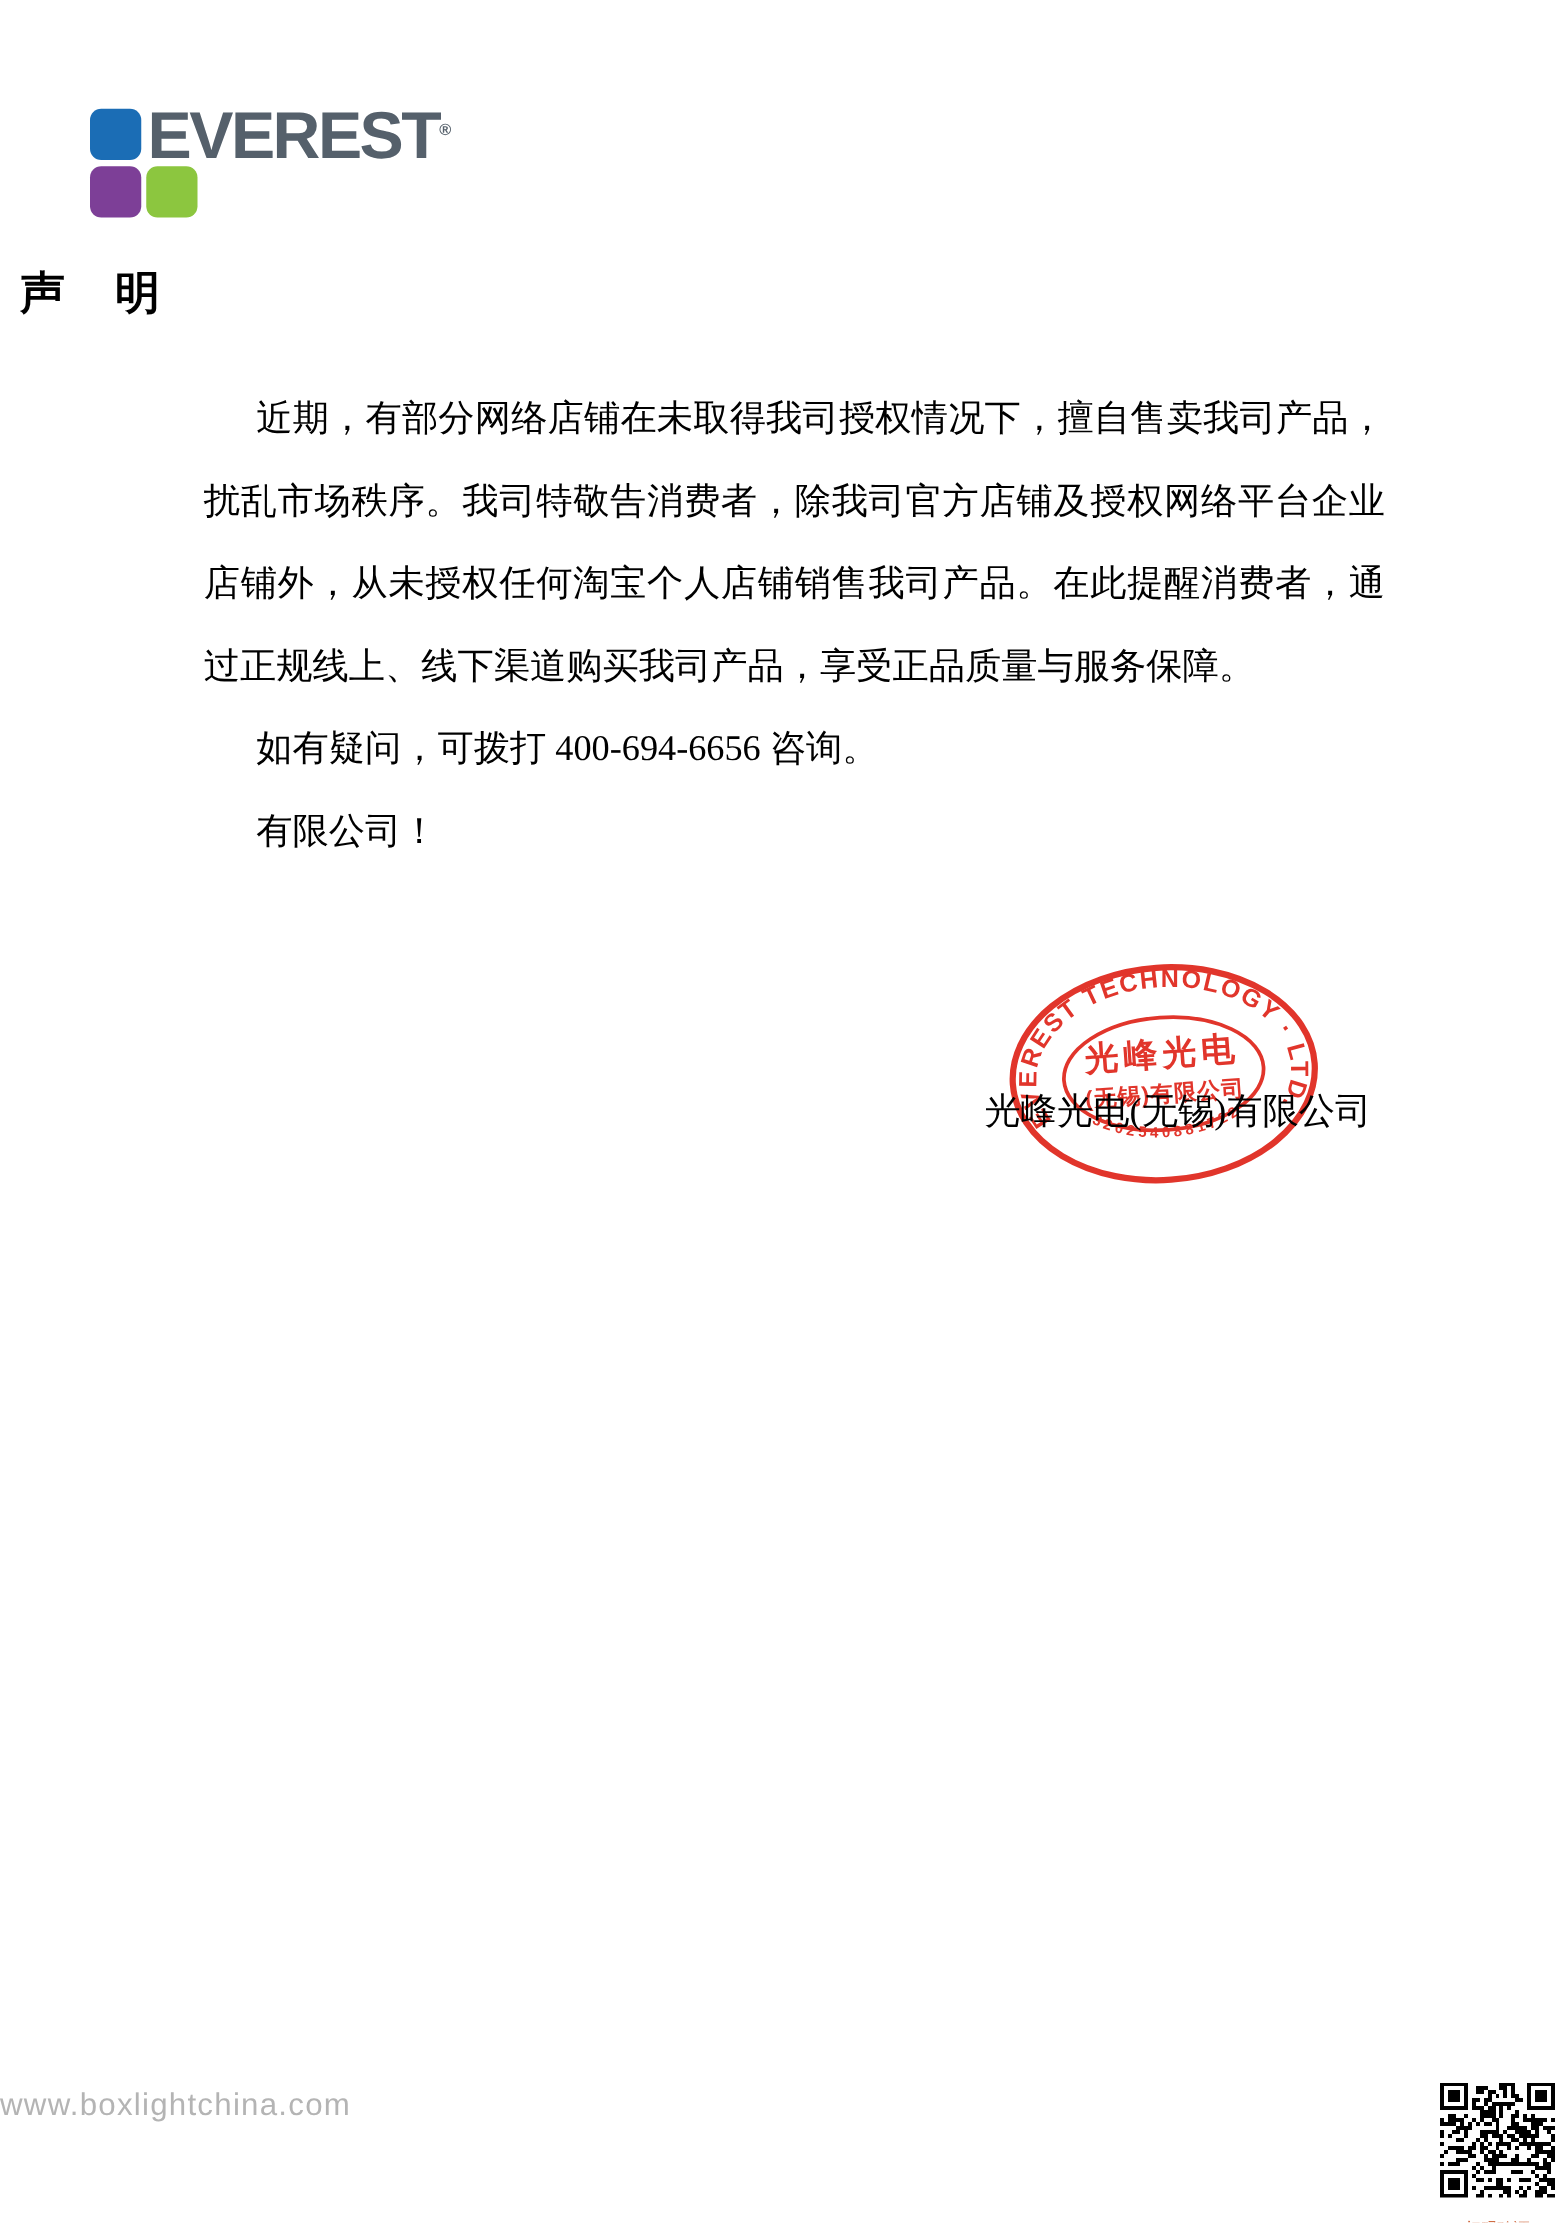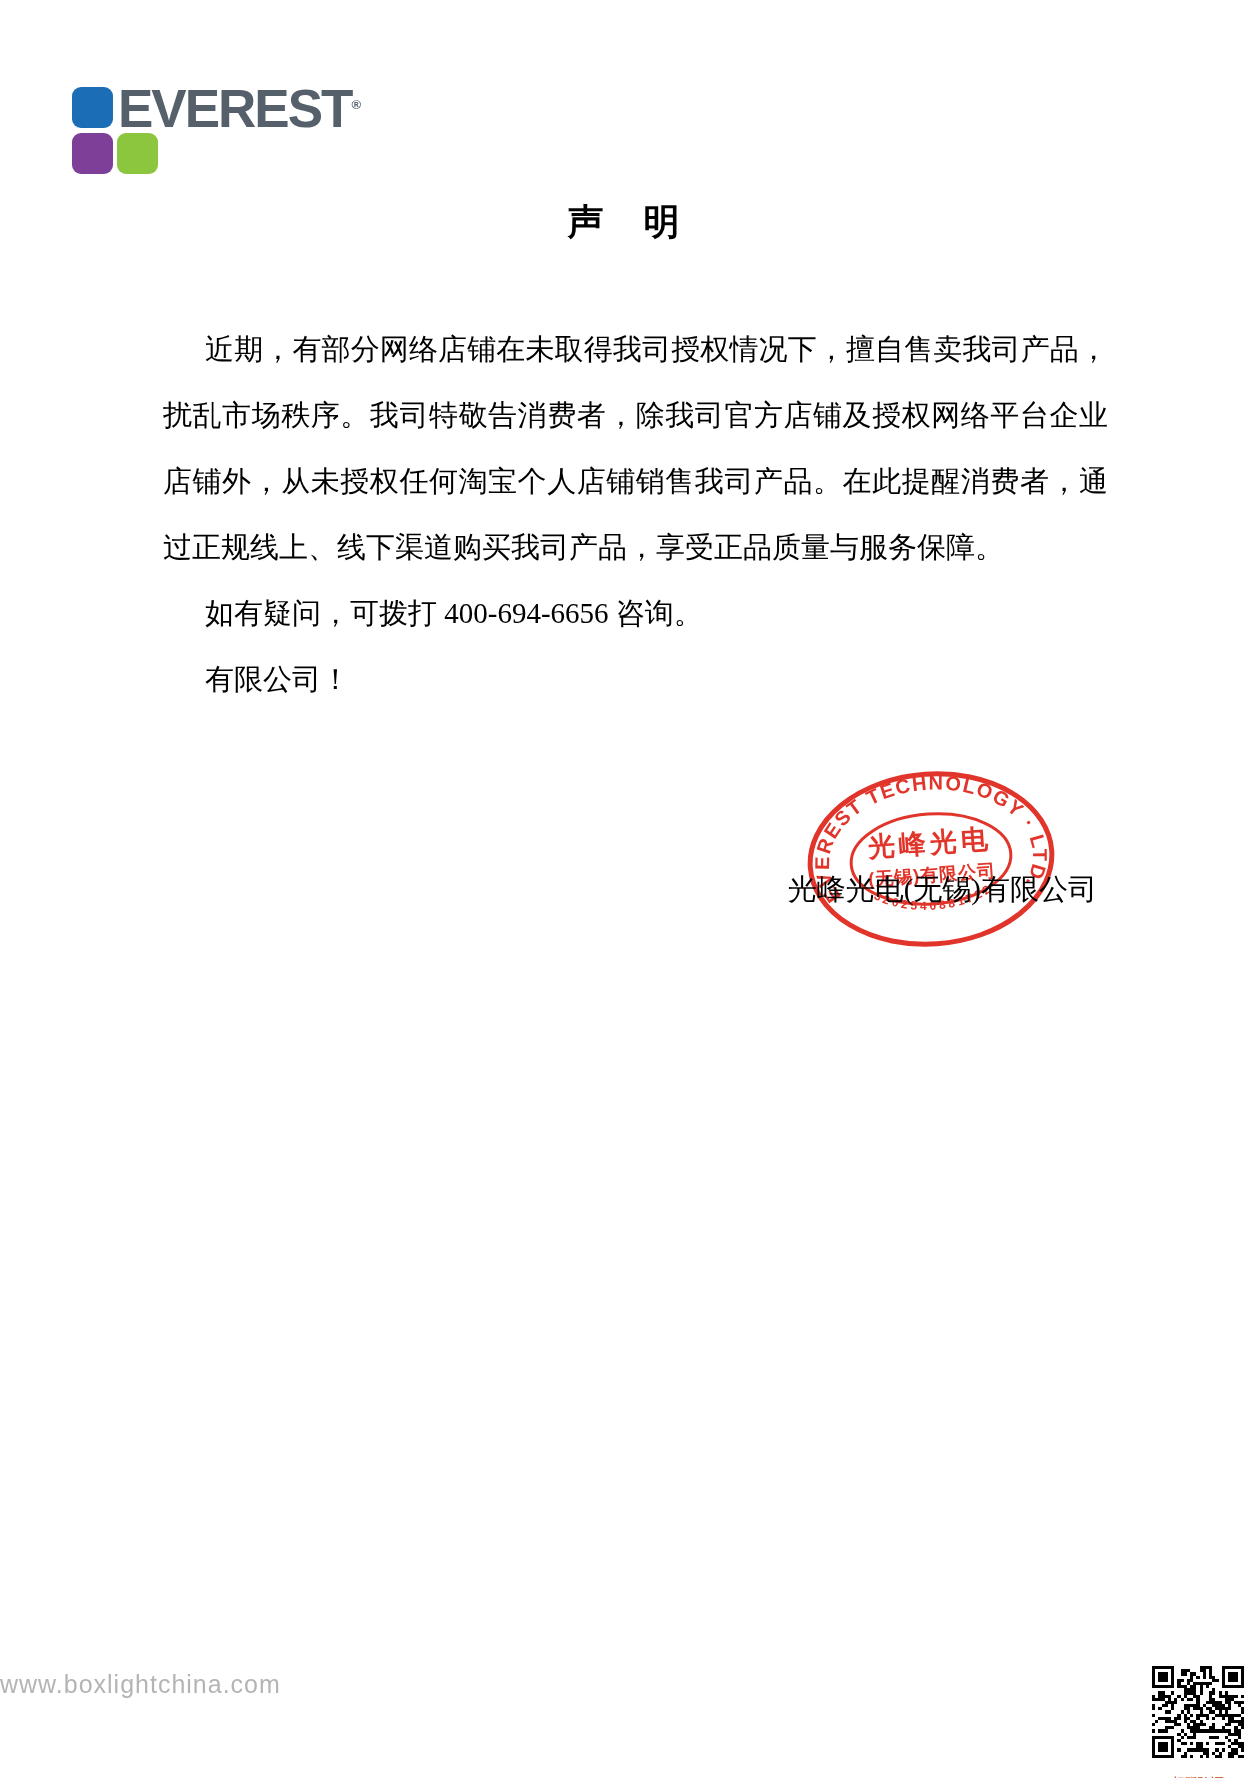--- a/index.html
+++ b/index.html
@@ -21,27 +21,27 @@
   .brand{
     position:absolute;left:46px;top:-9px;
     font-family:"Liberation Sans","DejaVu Sans",sans-serif;
     font-weight:bold;font-size:53px;letter-spacing:-2px;
     white-space:nowrap;
   }
   .brand sup{font-size:13px;letter-spacing:0;vertical-align:18px;}
 
   
   .doc-title{
-    position:absolute;left:0;right:0;top:194px;margin:4px;
-    text-align:center;font-size:36px;font-weight:bold;letter-spacing:2px;
+    position:absolute;left:0;right:0;top:194px;margin:16px;
+    font-size:36px;font-weight:bold;letter-spacing:2px;
   }
 
   
   .body-text{
-    position:absolute;left:163px;top:316px;width:945px;
+    position:absolute;left:163px;top:302px;width:945px;
     font-size:29px;line-height:66px;text-align:justify;
   }
   .body-text p{margin:0;text-indent:42px;}
 
   
   .signature{
     position:absolute;right:152px;top:856px;
     text-align:right;font-size:29px;line-height:67px;
     white-space:nowrap;
   }

